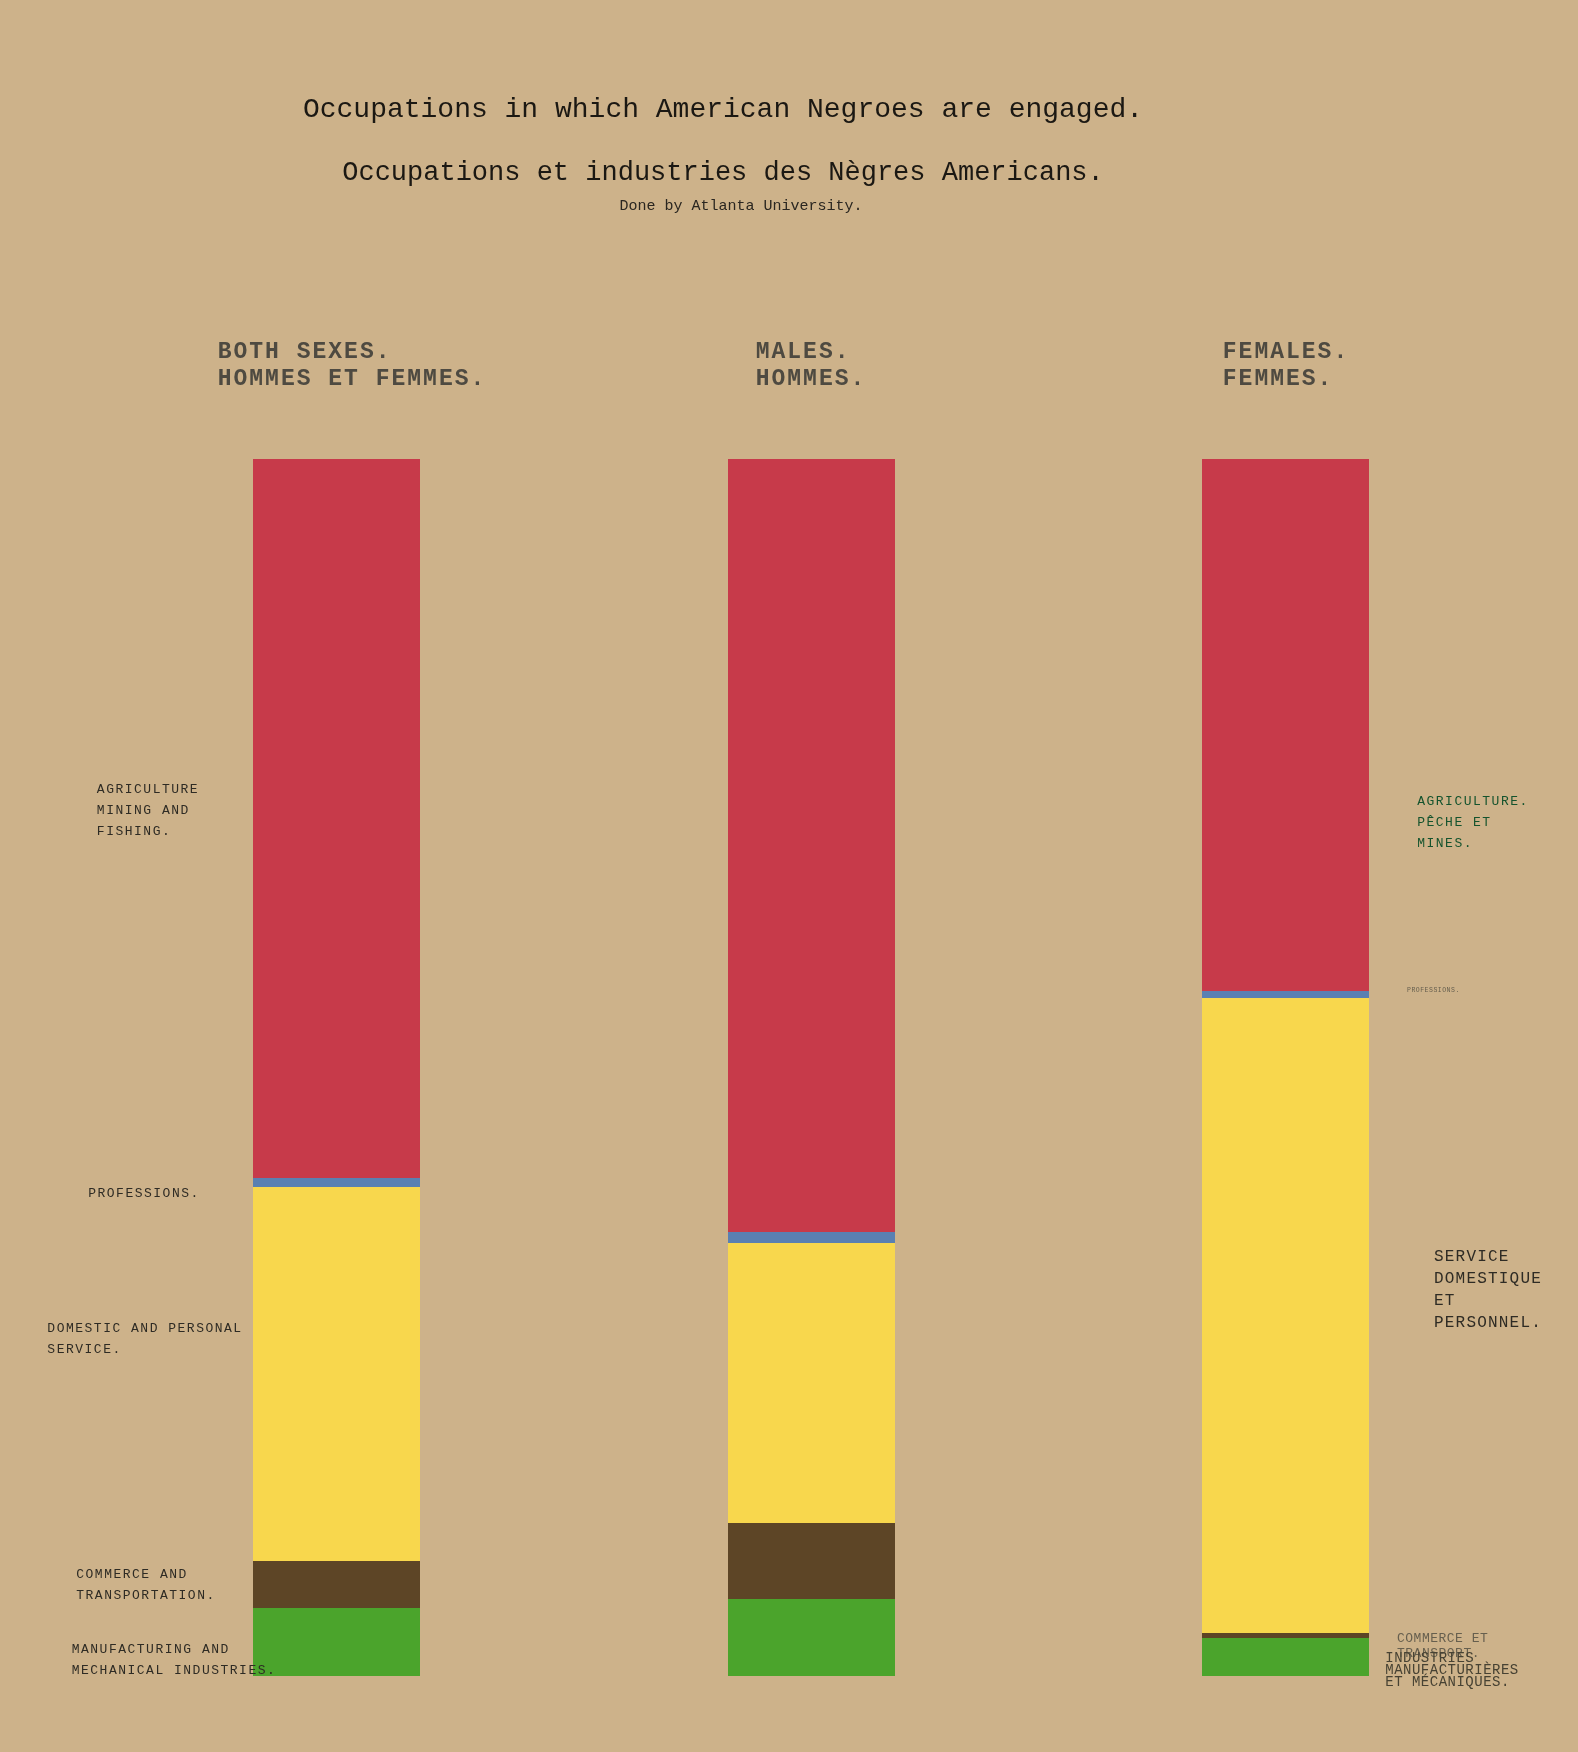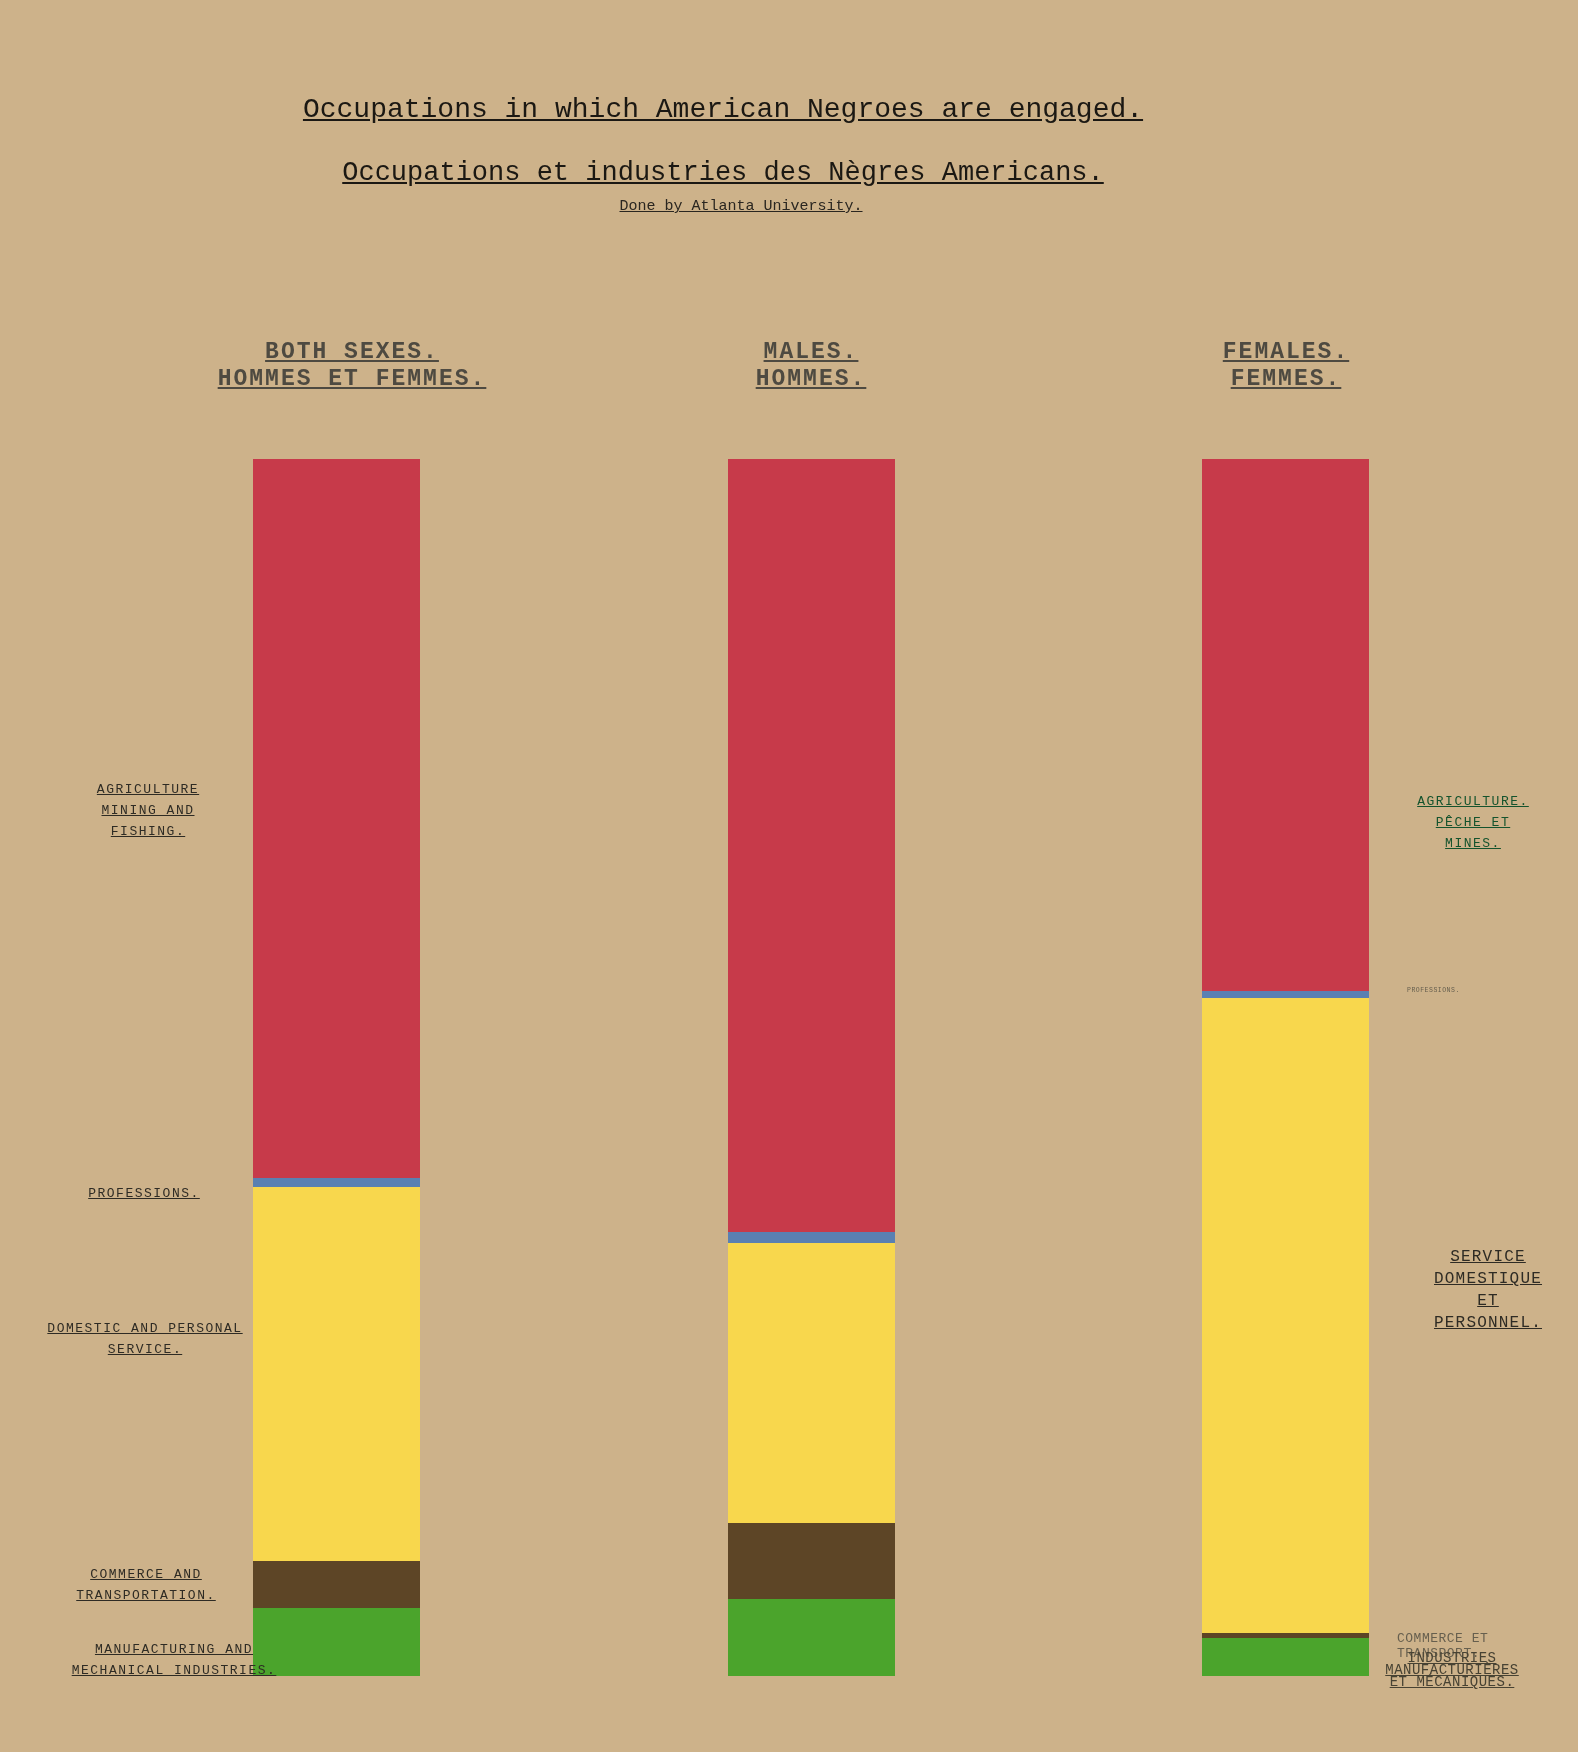--- a/index.html
+++ b/index.html
@@ -5,21 +5,21 @@
   html,body{margin:0;padding:0;background:#b9a27e;}
   .stage{
     position:relative;
     width:1578px;height:1752px;
     margin:0 auto;
     background:#CDB28A;
     font-family:"Liberation Mono","DejaVu Sans Mono",monospace;
     overflow:hidden;
   }
   .abs{position:absolute;}
-  .centered{transform:translateX(-50%);text-align:center;text-decoration:underline;}
+  .centered{transform:translateX(-50%);}
   .pre{white-space:pre-line;}
 
   .title{top:94px;left:723px;font-size:28px;color:#1b1813;letter-spacing:0;}
   .subtitle{top:158px;left:723px;font-size:27px;color:#1b1813;}
   .credit{top:198px;left:723px;font-size:15px;color:#2a2620;padding-left:36px;}
 
   .colhead{
     top:339px;font-size:23px;line-height:27px;font-weight:bold;
     color:#4e4a41;letter-spacing:2px;
   }

